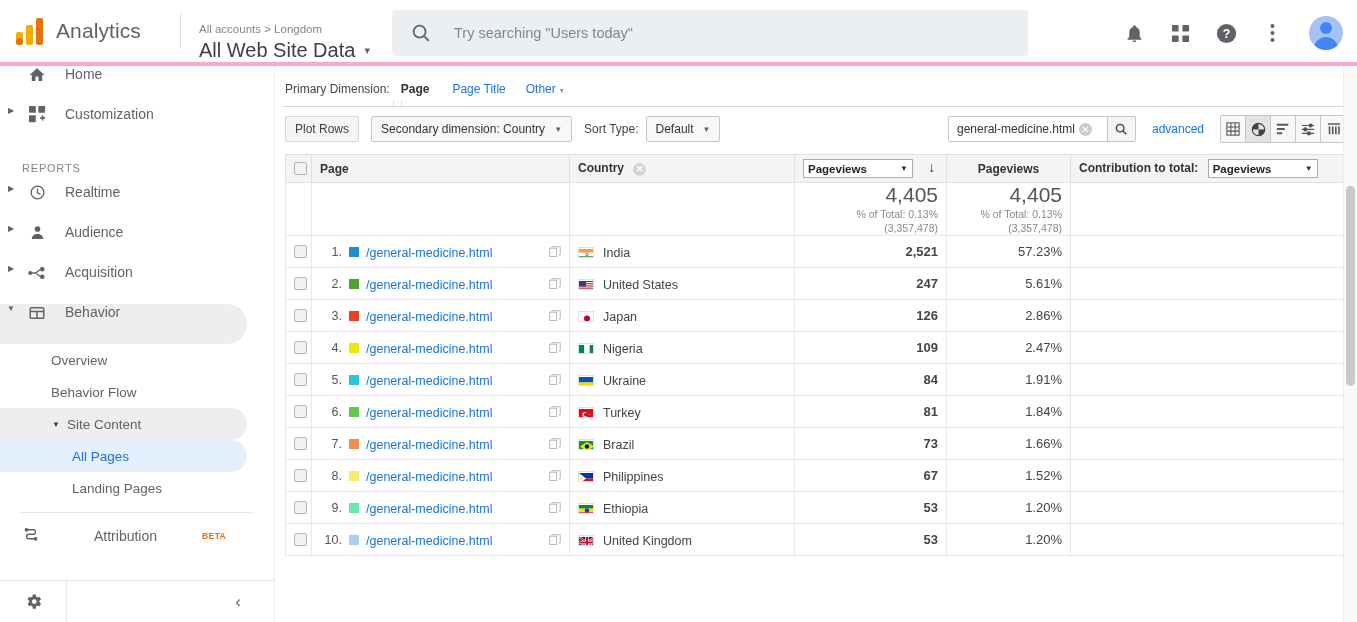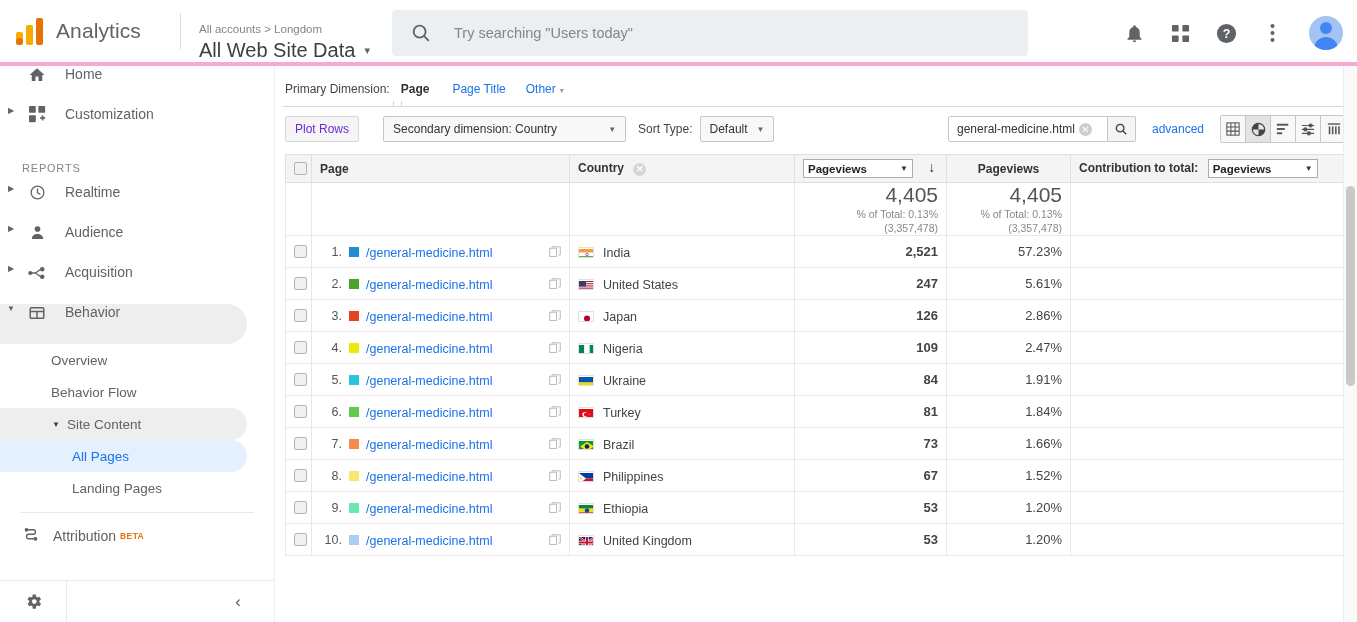--- a/index.html
+++ b/index.html
@@ -76,21 +76,21 @@
   .sub-item { height:32px; display:flex; align-items:center; cursor:pointer;
               border-radius:0 16px 16px 0; margin-right:27px; padding-left:51px; }
   .sub-item .slabel { font-size:13.5px; color:#5f6368; }
   .sub-item.group { padding-left:52px; }
   .sub-item.group .arrow { font-size:8px; color:#3c4043; margin-right:7px; }
   .sub-item.sel-gray { background:#eeeeee; }
   .sub-item.sel-blue { background:#e4f0fd; }
   .sub-item.sel-blue .slabel { color:#1a73e8; }
   .sub-item.indent { padding-left:72px; }
   .side-sep { height:1px; background:#e8e8e8; margin:8px 20px 0 20px; }
-  .attr-row { height:46px; display:flex; align-items:center; padding-left:22px; cursor:pointer; }
+  .attr-row { height:46px; display:flex; align-items:center; padding-left:22px; cursor:pointer;gap:41px; }
   .attr-row .alabel { font-size:14px; color:#5f6368; margin-left:13px; }
   .beta { font-size:8.5px; color:#e8710a; font-weight:bold; vertical-align:super;
           margin-left:4px; letter-spacing:.4px; }
   .side-footer { position:absolute; bottom:0; left:0; width:275px; height:42px;
                  border-top:1px solid #e8e8e8; display:flex; align-items:center; }
   .gear-cell { width:67px; display:flex; justify-content:center; align-items:center;
                height:42px; border-right:1px solid #e8e8e8; cursor:pointer; }
   .collapse-cell { flex:1; display:flex; justify-content:flex-end; align-items:center;
                    padding-right:34px; cursor:pointer; font-size:17px; color:#5f6368; }
 
@@ -108,21 +108,21 @@
     background:#fff; border-left:1px solid #d6d6d6; border-right:1px solid #d6d6d6;
     transform:skewX(0deg); }
 
   .toolbar { height:38px; display:flex; align-items:center; padding:0 10px;
              margin-top:3px; position:relative; }
   .btn {
     height:26px; border:1px solid #c6c6c6; background:#f8f8f8; border-radius:2px;
     display:inline-flex; align-items:center; padding:0 9px; font-size:12px;
     color:#333; cursor:pointer; white-space:nowrap;
   }
-  .btn.disabled { color:#6d28d9; background:#f5f5f5; border-color:#d8d8d8; cursor:default; }
+  .btn.disabled { color:#404040; background:#f5f5f5; border-color:#d8d8d8; cursor:default; }
   .btn .bcaret { margin-left:9px; font-size:8px; color:#666; }
   .sort-lbl { font-size:12px; color:#444; margin:0 7px 0 12px; }
   .search-cell { position:absolute; right:10px; display:flex; align-items:center; }
   .tbl-search { width:160px; height:26px; border:1px solid #c6c6c6; background:#fff;
                 display:flex; align-items:center; padding:0 6px; border-radius:2px 0 0 2px; }
   .tbl-search input { border:none; outline:none; font-size:12px; color:#333; width:124px;
                       font-family:"Liberation Sans", sans-serif; }
   .clearx { width:13px; height:13px; border-radius:50%; background:#ccc; color:#fff;
             font-size:10px; line-height:13px; text-align:center; cursor:pointer; flex:none; }
   .search-btn { width:28px; height:26px; border:1px solid #c6c6c6; border-left:none;
@@ -380,21 +380,21 @@
         <span class="link plain">
           <span>Other</span><span class="caret-sm">▾</span>
         </span>
       </div>
       <div class="pdim-underline">
           <div class="tick"></div>
         </div>
 
       <div class="toolbar">
         <span class="btn disabled">Plot Rows</span>
-        <span class="btn" style="margin-left:24px;gap:42px;">
+        <span class="btn" style="margin-left:12px;">
           <span>Secondary dimension: Country</span>
           <span class="bcaret">▼</span>
         </span>
         <span class="sort-lbl">Sort Type:</span>
         <span class="btn">
           <span>Default</span>
           <span class="bcaret">▼</span>
         </span>
 
         <span class="search-cell">

